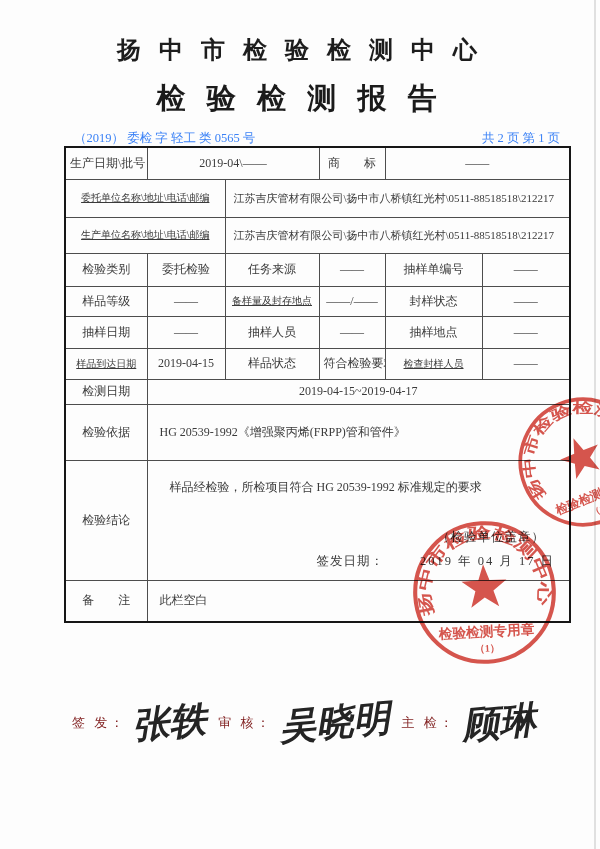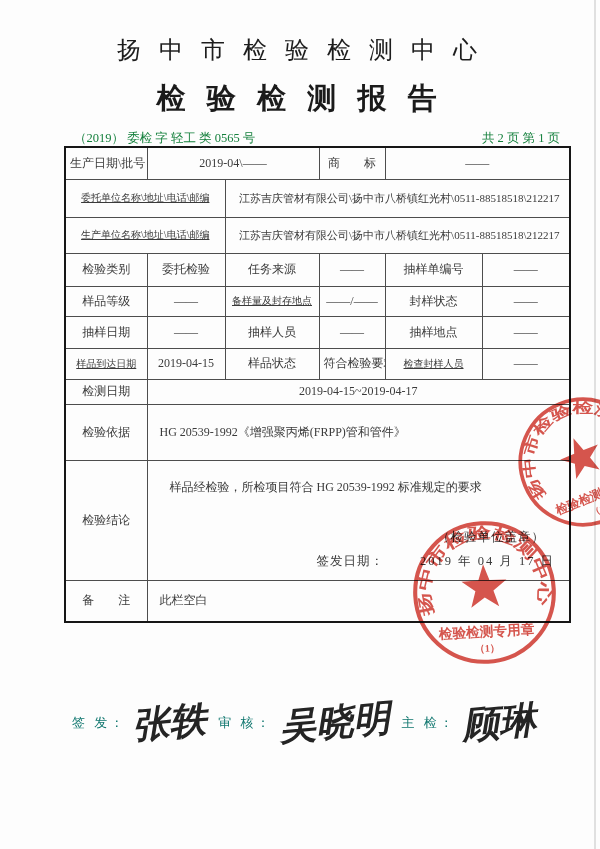--- a/index.html
+++ b/index.html
@@ -3,40 +3,40 @@
 <meta charset="utf-8">
 <style>
   html,body { margin:0; padding:0; background:#ffffff; }
   .page {
     position:relative; width:600px; height:849px; overflow:hidden;
     background:#fdfdfd; color:#333;
     font-family:"Liberation Serif","DejaVu Serif",serif;
   }
   .scan-edge { position:absolute; top:0; right:4px; width:2px; height:100%; background:#e0e0e0; }
 
-  .org-title  { text-align:center; margin:0; padding-top:34px; font-size:24px; font-weight:normal; letter-spacing:6px; color:#1d1d1d; }
+  .org-title  { text-align:center; margin:0; padding-top:34px; font-size:24px; font-weight:bold; letter-spacing:6px; color:#1d1d1d; }
   .report-title{ text-align:center; margin:0; padding-top:13px; font-size:29px; font-weight:bold; letter-spacing:7px; color:#1b1b1b; }
-  .doc-row { display:flex; justify-content:space-between; margin:11px 40px 0 74px; font-size:12.5px; color:#15803d; }
+  .doc-row { display:flex; justify-content:space-between; margin:11px 40px 0 74px; font-size:12.5px; color:#3b82f6; }
 
   table.report { position:absolute; left:64px; top:146px; width:505px;
     border-collapse:collapse; table-layout:fixed; border:2.5px solid #161616; }
   td { border:1px solid #4d4d4d; font-size:12px; text-align:center; vertical-align:middle;
        padding:2px 4px; color:#3a3a3a; white-space:nowrap; overflow:hidden; }
   td.left  { text-align:left; padding-left:12px; }
   td.small { font-size:10px; }
   td.lbl11 { font-size:10px;text-decoration:underline; }
-  td.val11 { font-size:11px; text-align:center; padding-left:8px; }
+  td.val11 { font-size:11px; text-align:left; padding-left:8px; }
   td.conc-cell { position:relative; text-align:left; vertical-align:top; white-space:normal; }
   .conc-text { padding:16px 8px 0 18px; font-size:12px; }
   .seal-note { position:absolute; right:24px; top:68px; font-size:12.5px; letter-spacing:1px; }
   .issue-line { position:absolute; right:14px; bottom:10px; font-size:12.5px; letter-spacing:1px; }
   .issue-line .date { margin-left:36px; letter-spacing:2px; }
 
   .sig-row { position:absolute; left:72px; top:698px; width:510px; display:flex; align-items:flex-start; }
-  .sig-label { font-size:13px; letter-spacing:3px; margin-top:16px; white-space:nowrap; color:#0f766e; }
+  .sig-label { font-size:13px; letter-spacing:3px; margin-top:16px; white-space:nowrap; color:#7f1d1d; }
   .sig-name  { font-size:37px; font-style:italic; font-weight:bold; color:#242424;
                transform:rotate(-5deg); margin:0 12px 0 6px; white-space:nowrap;
                font-family:"DejaVu Serif",serif; }
 
   .stamp { position:absolute; color:#cf352b; opacity:0.84; mix-blend-mode:multiply; }
   .stamp svg { display:block; width:100%; height:100%; }
   .stamp-main { left:407px; top:515px; width:155px; height:155px; transform:rotate(-3deg); }
   .stamp-edge { left:513px; top:392px; width:140px; height:140px; transform:rotate(-22deg); }
 </style>
 </head>

